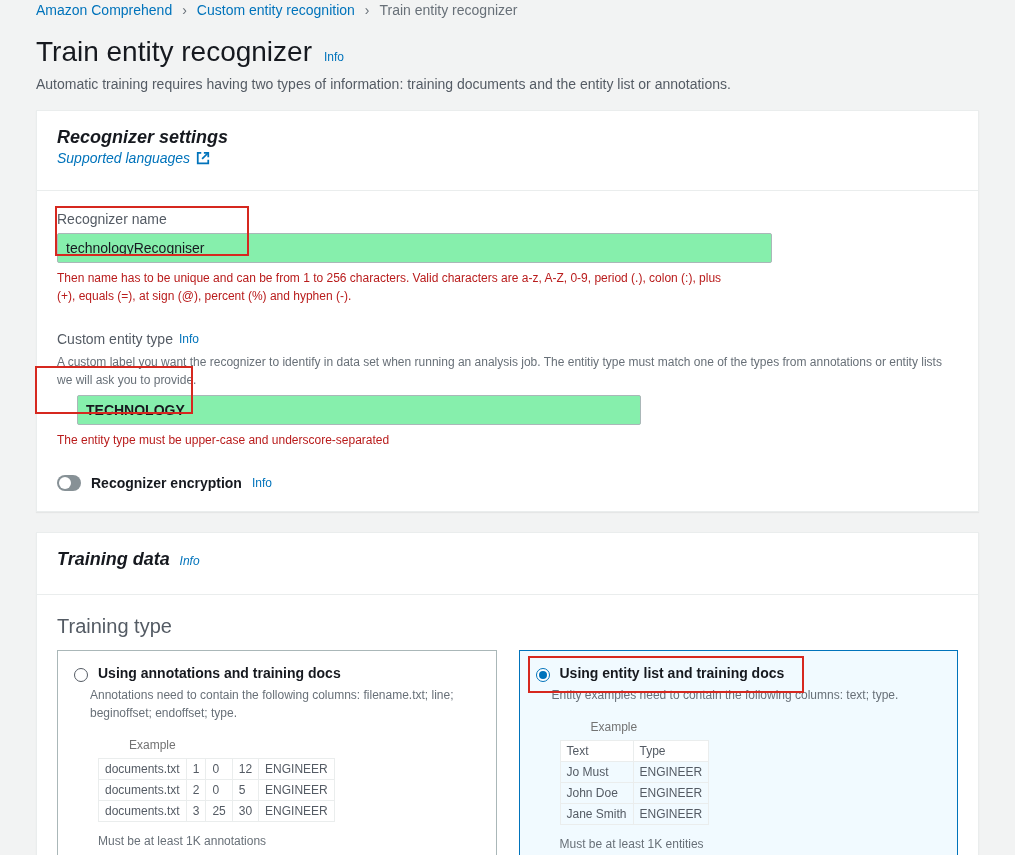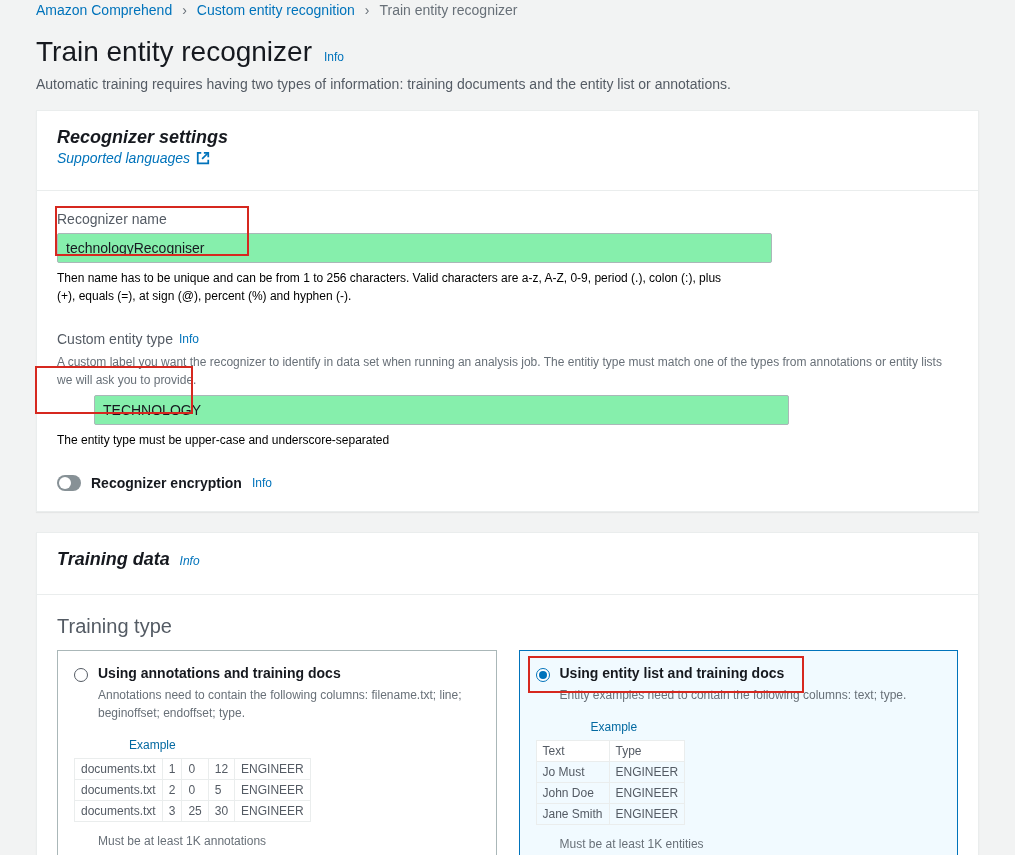--- a/index.html
+++ b/index.html
@@ -45,21 +45,21 @@
 .panel-header h2 { font-size: 18px; font-weight: 700; }
 .panel-header .info-link { margin-left: 6px; }
 .panel-header .subrow { margin-top: 2px; display: flex; align-items: center; gap: 6px; }
 .panel-header .subrow a { color: #0073bb; text-decoration: none; font-size: 14px; }
 .ext-icon { width: 14px; height: 14px; }
 .panel-body { padding: 20px; }
 
 .form-group { margin-bottom: 26px; }
 .form-label { font-size: 14px; color: #545b64; margin-bottom: 6px; display: flex; align-items: center; gap: 6px; }
 .form-desc { font-size: 12px; color: #687078; margin-bottom: 6px; line-height: 1.5; }
-.form-hint { font-size: 12px; color: #000000; margin-top: 6px; line-height: 1.5; max-width: 680px; }
+.form-hint { font-size: 12px; color: #b91c1c; margin-top: 6px; line-height: 1.5; max-width: 680px; }
 .text-input {
   width: 715px;
   padding: 6px 8px;
   border: 1px solid #aab7b8;
   border-radius: 2px;
   font-size: 14px;
   color: #16191f;
   background: #86efac;
 }
 .highlight-box {
@@ -87,23 +87,23 @@
 .radio-header { display: flex; align-items: flex-start; gap: 10px; margin-bottom: 4px; }
 .radio-circle {
   width: 14px; height: 14px; border: 1px solid #545b64; border-radius: 50%;
   flex-shrink: 0; margin-top: 3px; background: #fff; position: relative;
 }
 .radio-card.selected .radio-circle { border: 1px solid #0073bb; }
 .radio-card.selected .radio-circle::after {
   content: ""; position: absolute; left: 2px; top: 2px; width: 8px; height: 8px; border-radius: 50%; background: #0073bb;
 }
 .radio-title { font-weight: 700; font-size: 14px; }
-.radio-desc { font-size: 12px; color: #687078; margin-left: 24px; line-height: 1.5; }
-.example-label { font-size: 12px; color: #0369a1; margin: 16px 0 6px 24px; padding-left: 31px; }
-.example-table { border-collapse: collapse; font-size: 12px; color: #545b64; }
+.radio-desc { font-size: 12px; color: #687078; margin-left: 16px; line-height: 1.5; }
+.example-label { font-size: 12px; color: #737373; margin: 16px 0 6px 24px; padding-left: 31px; }
+.example-table { border-collapse: collapse; margin-left: 24px; font-size: 12px; color: #545b64; }
 .example-table th, .example-table td { border: 1px solid #eaeded; padding: 3px 6px; text-align: left; font-weight: 400; }
 .example-table th { color: #545b64; background: #fff; }
 .radio-hint { font-size: 12px; color: #687078; margin: 12px 0 0 24px; }
 .training-label { font-size: 20px; color: #545b64; margin-bottom: 12px; }
 
 .rel { position: relative; }
 .hl1 { left: -2px; top: -27px; width: 194px; height: 50px; }
 .hl2 { left: -22px; top: -29px; width: 158px; height: 48px; }
 .hl3 { left: -8px; top: -9px; width: 276px; height: 37px; }
 </style>
@@ -149,21 +149,21 @@
         <div class="form-hint">Then name has to be unique and can be from 1 to 256 characters. Valid characters are a-z, A-Z, 0-9, period (.), colon (:), plus (+), equals (=), at sign (@), percent (%) and hyphen (-).</div>
       </div>
 
       <div class="form-group">
         <div class="form-label">
           <span>Custom entity type</span>
           <a href="#" class="info-link">Info</a>
         </div>
         <div class="form-desc">A custom label you want the recognizer to identify in data set when running an analysis job. The entitiy type must match one of the types from annotations or entity lists we will ask you to provide.</div>
         <div class="rel">
-          <input type="text" class="text-input" style="margin-left: 37px; width: 695px;" value="TECHNOLOGY">
+          <input type="text" class="text-input" style="margin-left: 20px; width: 564px; font-weight: bold;" value="TECHNOLOGY">
           <div class="highlight-box hl2"></div>
         </div>
         <div class="form-hint">The entity type must be upper-case and underscore-separated</div>
       </div>
 
       <div class="toggle-row">
         <div class="toggle"></div>
         <span class="toggle-label">Recognizer encryption</span>
         <a href="#" class="info-link">Info</a>
       </div>

